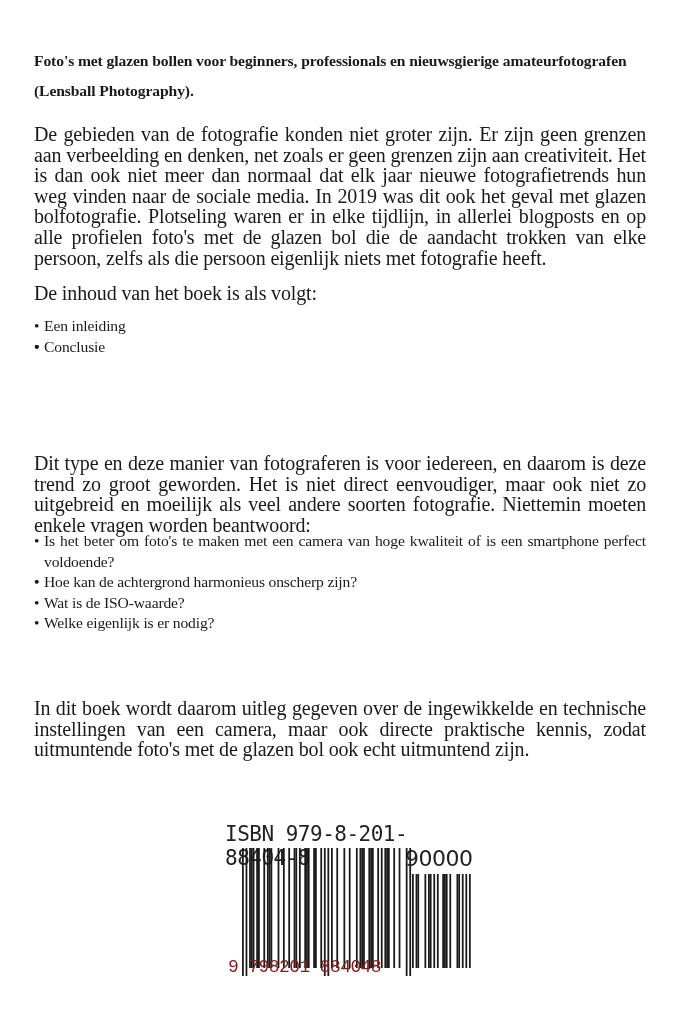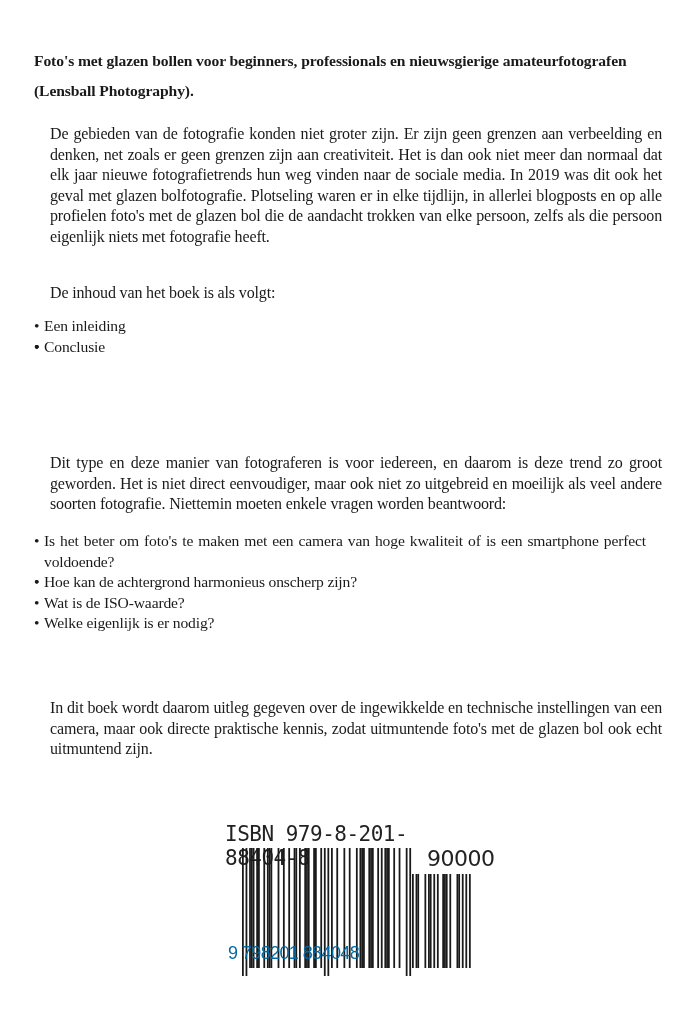--- a/index.html
+++ b/index.html
@@ -1,37 +1,37 @@
 <!DOCTYPE html>
 <html><head>
 <meta charset="utf-8">
 <style>
   html, body { margin: 0; padding: 0; background: #ffffff; }
   body { width: 680px; height: 1020px; position: relative; overflow: hidden;
          font-family: "Liberation Serif", "DejaVu Serif", serif; color: #1a1a1a; }
   .page { position: absolute; left: 34px; top: 0; width: 612px; }
   .title { position: absolute; top: 46px; left: 0; width: 612px; font-weight: bold;
            font-size: 15.6px; line-height: 30px; letter-spacing: -0.1px; }
-  .para { position: absolute; left: 16px; width: 612px; font-size: 16px; line-height: 20.6px;
+  .para { position: absolute; left: 0; width: 612px; font-size: 20px; line-height: 20.6px;
           text-align: justify; letter-spacing: -0.15px; }
   .p1 { top: 124px; }
   .p2 { top: 283px; }
   .list1 { position: absolute; top: 316px; left: 0; width: 612px; margin: 0; padding: 0; list-style: none; }
   .list2 { position: absolute; top: 531px; left: 0; width: 612px; margin: 0; padding: 0; list-style: none; }
   .li { position: relative; padding-left: 10px; font-size: 15.6px; line-height: 20.6px; text-align: justify; letter-spacing: -0.15px; }
   .li .bullet { position: absolute; left: 0; top: 0; }
   .p3 { top: 453px; }
   .p4 { top: 690px; margin-top: 8px; }
   .barcode-area { position: absolute; left: 222px; top: 822px; width: 250px; height: 160px; }
   .isbn { position: absolute; left: 3px; top: 0; font-family: "DejaVu Sans Mono", "Liberation Mono", monospace;
           font-size: 21px; letter-spacing: -0.5px; color: #222; }
-  .addon-num { position: absolute; left: 205px; top: 24px; font-family: "DejaVu Sans", sans-serif;
+  .addon-num { position: absolute; left: 183px; top: 24px; font-family: "DejaVu Sans", sans-serif;
                font-size: 22px; color: #222; letter-spacing: -0.5px; }
-  .ean-num { position: absolute; left: 6px; top: 121px; font-family: Liberation Sans, sans-serif;
-             font-size: 18px; color: #0369a1; letter-spacing: -0.6px; }
+  .ean-num { position: absolute; left: 6px; top: 135px; font-family: Liberation Mono, monospace;
+             font-size: 18px; color: #7f1d1d; letter-spacing: -0.6px; }
   svg.bars { position: absolute; left: 0; top: 0; }
 </style>
 </head>
 <body>
 
 <div class="page">
   <div class="title">Foto's met glazen bollen voor beginners, professionals en nieuwsgierige amateurfotografen (Lensball Photography).</div>
 
   <div class="para p1">De gebieden van de fotografie konden niet groter zijn. Er zijn geen grenzen aan verbeelding en denken, net zoals er geen grenzen zijn aan creativiteit. Het is dan ook niet meer dan normaal dat elk jaar nieuwe fotografietrends hun weg vinden naar de sociale media. In 2019 was dit ook het geval met glazen bolfotografie. Plotseling waren er in elke tijdlijn, in allerlei blogposts en op alle profielen foto's met de glazen bol die de aandacht trokken van elke persoon, zelfs als die persoon eigenlijk niets met fotografie heeft.</div>
 

